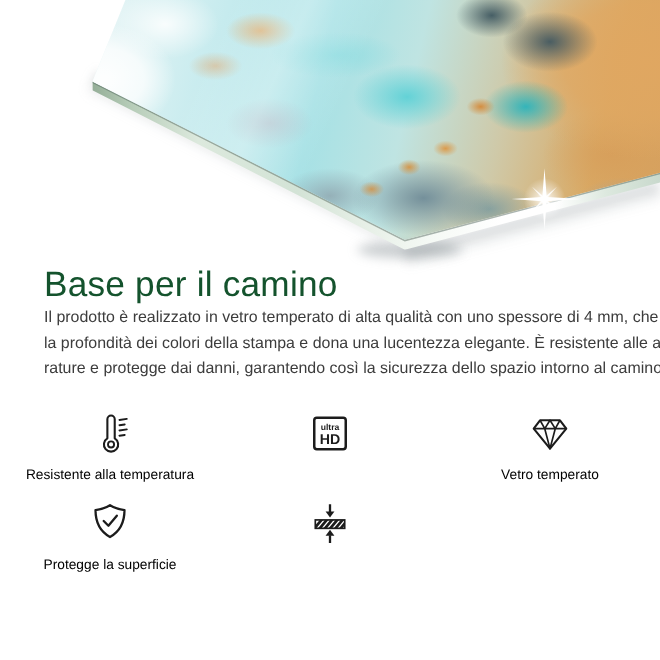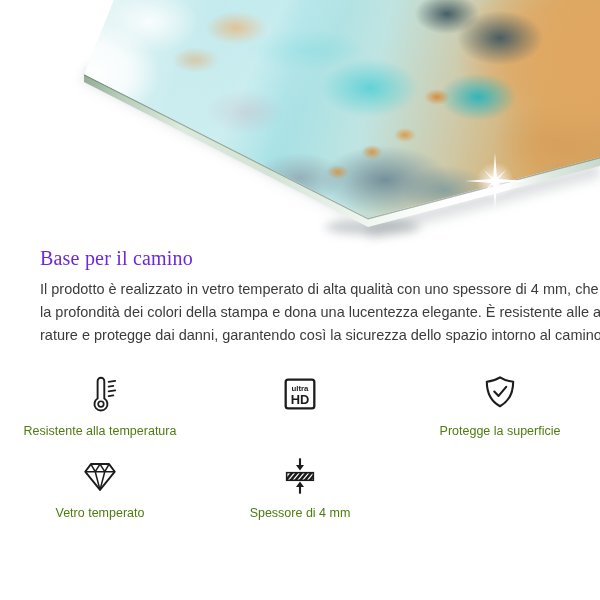--- a/index.html
+++ b/index.html
@@ -69,41 +69,41 @@
       radial-gradient(170px 115px at 588px 55px, rgba(224,167,97,0.97) 0%, rgba(224,167,97,0.75) 45%, rgba(224,167,97,0) 78%),
       radial-gradient(85px 55px at 556px 140px, rgba(215,158,90,0.85) 0%, rgba(215,158,90,0) 74%),
       radial-gradient(60px 40px at 565px 190px, rgba(150,166,175,0.8) 0%, rgba(150,166,175,0) 72%),
       linear-gradient(103deg, #f7fbfb 4%, #e4f4f5 16%, #c6ebee 32%, #a6e1e5 47%, #bfe4e2 60%, #cfc9a8 74%, #d9a964 88%, #d6a05e 100%);
   }
   .sparkle { position: absolute; left: 457px; top: 143px; }
 
   
   .content { padding: 0 40px; }
   .page-title {
-    font-family: Liberation Serif, serif;
+    font-family: Liberation Sans, sans-serif;
     font-weight: 400;
-    font-size: 20px;
+    font-size: 32px;
     line-height: 36px;
     letter-spacing: 0.2px;
-    color: #6d28d9;
+    color: #14532d;
     margin: 10px 0 0 0;
   }
   .desc { margin-top: 2px; font-size: 14.5px; line-height: 23px; color: #3c3c3c; }
   .desc .line { white-space: nowrap; }
 
   
   .features {
     margin-top: 26px;
     display: grid;
     grid-template-columns: 1fr 1fr 1fr;
     row-gap: 16px;
   }
   .feature { display: flex; flex-direction: column; align-items: center; }
   .feature .icon-box { height: 42px; display: flex; align-items: center; justify-content: center; }
-  .feature .label { margin-top: 9px; font-size: 12.5px; line-height: 15px; color: #4d7c0f; }
+  .feature .label { margin-top: 9px; font-size: 12.5px; line-height: 15px; color: #000000; }
 </style>
 </head>
 <body>
 
 <div class="hero">
   <div class="shadow-a"></div>
   <div class="shadow-b"></div>
   <div class="shadow-c"></div>
   <div class="glass-edge"></div>
   <div class="glass-join"></div>
@@ -152,35 +152,35 @@
         <rect x="7" y="7" width="30" height="30" rx="2.5" fill="none" stroke="#1c1c1c" stroke-width="2.4"></rect>
         <text x="22" y="18.5" text-anchor="middle" font-family="Liberation Sans, sans-serif" font-size="8.2" font-weight="bold" fill="#1c1c1c">ultra</text>
         <text x="22" y="32.5" text-anchor="middle" font-family="Liberation Sans, sans-serif" font-size="13.5" font-weight="bold" fill="#1c1c1c">HD</text>
       </svg>
     </div>
   </div>
 
   <div class="feature">
     <div class="icon-box">
       <svg width="42" height="42" viewBox="0 0 44 44">
+        <path d="M12.5 9.5 L31.5 9.5 L37.5 17.5 L22 36.5 L6.5 17.5 Z" fill="none" stroke="#1c1c1c" stroke-width="2" stroke-linejoin="round"></path>
+        <path d="M6.5 17.5 L37.5 17.5 M12.5 9.5 L17 17.5 L22 9.5 L27 17.5 L31.5 9.5 M17 17.5 L22 36.5 L27 17.5" fill="none" stroke="#1c1c1c" stroke-width="1.6" stroke-linejoin="round"></path>
+      </svg>
+    </div>
+    <div class="label">Vetro temperato</div>
+  </div>
+
+  <div class="feature">
+    <div class="icon-box">
+      <svg width="42" height="42" viewBox="0 0 44 44">
         <path d="M22 4.5 C18 7 13 8.6 8.2 9.1 C8.2 20.5 12.6 29.6 22 34.8 C31.4 29.6 35.8 20.5 35.8 9.1 C31 8.6 26 7 22 4.5 Z" fill="none" stroke="#1c1c1c" stroke-width="2.2" stroke-linejoin="round"></path>
         <path d="M16 19.5 L20.5 24 L28.5 14.5" fill="none" stroke="#1c1c1c" stroke-width="2.2" stroke-linecap="round" stroke-linejoin="round"></path>
       </svg>
     </div>
     <div class="label">Protegge la superficie</div>
-  </div>
-
-  <div class="feature">
-    <div class="icon-box">
-      <svg width="42" height="42" viewBox="0 0 44 44">
-        <path d="M12.5 9.5 L31.5 9.5 L37.5 17.5 L22 36.5 L6.5 17.5 Z" fill="none" stroke="#1c1c1c" stroke-width="2" stroke-linejoin="round"></path>
-        <path d="M6.5 17.5 L37.5 17.5 M12.5 9.5 L17 17.5 L22 9.5 L27 17.5 L31.5 9.5 M17 17.5 L22 36.5 L27 17.5" fill="none" stroke="#1c1c1c" stroke-width="1.6" stroke-linejoin="round"></path>
-      </svg>
-    </div>
-    <div class="label">Vetro temperato</div>
   </div>
 
 
   <div class="feature">
     <div class="icon-box">
       <svg width="42" height="42" viewBox="0 0 44 44">
         <defs>
             <clipPath id="barclip">
               <rect x="8" y="18.5" width="28" height="8"></rect>
             </clipPath>
@@ -188,16 +188,15 @@
         <rect x="8" y="18.5" width="28" height="8" fill="none" stroke="#1c1c1c" stroke-width="1.6"></rect>
         <g clip-path="url(#barclip)">
           <path d="M6 28 L16 16 M11 28 L21 16 M16 28 L26 16 M21 28 L31 16 M26 28 L36 16 M31 28 L41 16" stroke="#1c1c1c" stroke-width="2.6"></path>
         </g>
         <line x1="22" y1="3.5" x2="22" y2="11" stroke="#1c1c1c" stroke-width="2.2"></line>
         <path d="M17.8 10.5 L26.2 10.5 L22 16.2 Z" fill="#1c1c1c"></path>
         <line x1="22" y1="40.5" x2="22" y2="33" stroke="#1c1c1c" stroke-width="2.2"></line>
         <path d="M17.8 33.5 L26.2 33.5 L22 27.8 Z" fill="#1c1c1c"></path>
       </svg>
     </div>
-    <div class="label">Spessore di 4 mm</div>
   </div>
 
 </div>
 
 </body></html>

